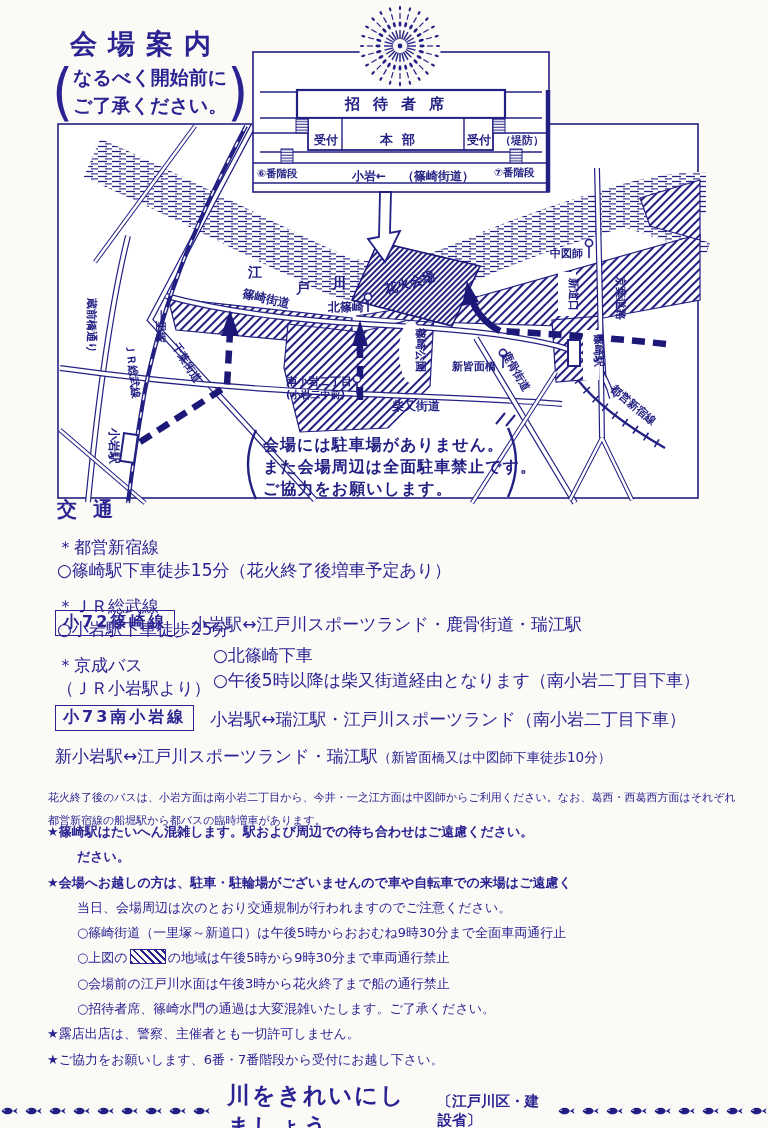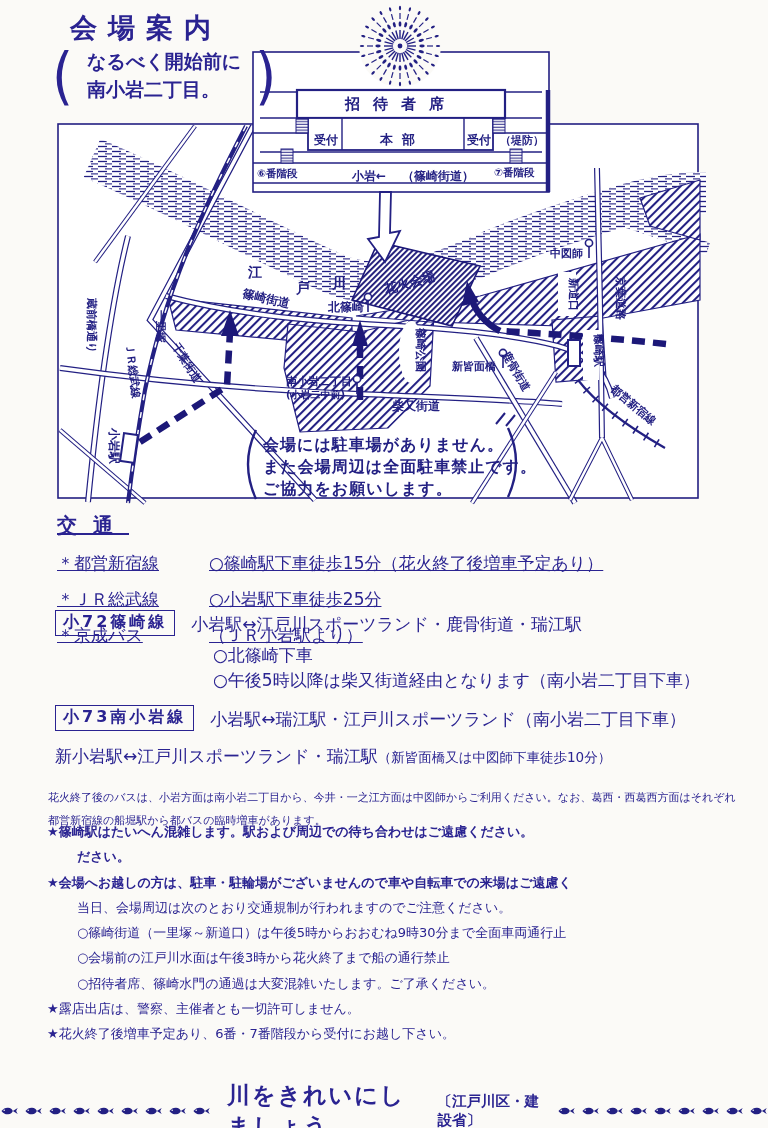--- a/index.html
+++ b/index.html
@@ -1,40 +1,40 @@
 <!DOCTYPE html>
 <html><head>
 <meta charset="utf-8">
 <style>
   html,body{margin:0;padding:0;background:#e9e9e6;}
   .page{position:relative;width:768px;height:1128px;margin:0 auto;background:#fbfaf7;
         font-family:"DejaVu Sans",sans-serif;color:#2a2391;overflow:hidden;}
   .page *{box-sizing:border-box;}
 
   
-  .hd{position:absolute;left:70px;top:10px;z-index:3;}
+  .hd{position:absolute;left:70px;top:26px;z-index:3;}
   .hd-title{font-size:27px;font-weight:bold;letter-spacing:11px;color:#2a2391;}
   .hd-note{display:flex;align-items:center;margin-top:2px;margin-left:-18px;}
   .paren{font-size:54px;font-weight:400;line-height:1;transform:scaleY(1.15);color:#2a2391;}
-  .hd-note-lines{font-size:19px;line-height:1.45;font-weight:600;margin:0 14px;}
+  .hd-note-lines{font-size:19px;line-height:1.45;font-weight:600;margin:0 0;}
 
   
   .map-svg{position:absolute;left:0;top:0;width:768px;height:512px;z-index:1;}
   .map-svg text{fill:#232083;font-family:"DejaVu Sans",sans-serif;font-weight:600;}
   .rc{stroke:#232083;stroke-width:6;fill:none;}
   .rf{stroke:#ffffff;stroke-width:3.6;fill:none;}
   .rc-thin{stroke:#232083;stroke-width:4.5;fill:none;}
   .rf-thin{stroke:#ffffff;stroke-width:2.5;fill:none;}
   .dashroute{stroke:#1c1878;stroke-width:6.5;fill:none;stroke-dasharray:13 8;}
   .zone{fill:url(#hatch);stroke:#232083;stroke-width:1.2;}
 
   
-  .transport{position:absolute;left:57px;top:512px;width:670px;z-index:2;text-decoration:underline;}
+  .transport{position:absolute;left:57px;top:496px;width:670px;z-index:2;}
   .t-head{font-size:20px;font-weight:bold;letter-spacing:16px;}
-  .t-row{display:flex;margin-top:13px;font-size:17px;font-weight:500;}
+  .t-row{display:flex;margin-top:13px;font-size:17px;font-weight:500;flex-direction:column;}
   .t-line{width:152px;flex:none;}
   .bus{position:absolute;left:55px;top:610px;width:706px;z-index:2;font-size:17px;}
   .b-row{display:flex;align-items:flex-start;}
   .badge{border:1.6px solid #2a2391;padding:1px 7px 2px;font-size:16px;letter-spacing:3px;
          white-space:nowrap;margin-right:16px;font-weight:600;}
   .b-route{padding-top:3px;font-weight:500;}
   .b-route-small{font-size:13.5px;font-weight:500;}
   .b-notes{margin-left:158px;margin-top:7px;line-height:24.5px;font-weight:500;}
   .mt12{margin-top:13px;align-items:flex-end;} .mt10{margin-top:11px;}
   .after-note{position:absolute;left:48px;top:786px;width:692px;z-index:2;margin:0;
@@ -352,21 +352,21 @@
         <ellipse cx="36.705181398984585" cy="-9.83512371389582" rx="1.1" ry="2.2" fill="#232083" transform="rotate(434.99999999999994 36.705181398984585 -9.83512371389582)"></ellipse>
       </g>
   </svg>
 
   <header class="hd">
     <div class="hd-title">会場案内</div>
     <div class="hd-note">
       <span class="paren">(</span>
       <div class="hd-note-lines">
         <div>なるべく開始前に</div>
-        <div>南小岩二丁目。</div>
+        <div>ご了承ください。</div>
       </div>
       <span class="paren">)</span>
     </div>
   </header>
 
   <section class="transport">
     <div class="t-head">交通</div>
     <div class="t-row">
       <span class="t-line">＊都営新宿線</span>
       <span class="t-detail">○篠崎駅下車徒歩15分（花火終了後増車予定あり）</span>
@@ -400,24 +400,25 @@
   </section>
 
   <p class="after-note">花火終了後のバスは、小岩方面は南小岩二丁目から、今井・一之江方面は中図師からご利用ください。なお、葛西・西葛西方面はそれぞれ都営新宿線の船堀駅から都バスの臨時増車があります。</p>
 
   <section class="notices">
     <div class="n-bold">★篠崎駅はたいへん混雑します。駅および周辺での待ち合わせはご遠慮ください。</div>
     <div class="n-bold indent">ださい。</div>
     <div class="n-bold">★会場へお越しの方は、駐車・駐輪場がございませんので車や自転車での来場はご遠慮く</div>
     <div class="indent">当日、会場周辺は次のとおり交通規制が行われますのでご注意ください。</div>
     <div class="indent">○篠崎街道（一里塚～新道口）は午後5時からおおむね9時30分まで全面車両通行止</div>
+    <div class="indent"><span>○上図の</span><span class="hatch-swatch"></span><span>の地域は午後5時から9時30分まで車両通行禁止</span></div>
     <div class="indent">○会場前の江戸川水面は午後3時から花火終了まで船の通行禁止</div>
     <div class="indent">○招待者席、篠崎水門の通過は大変混雑いたします。ご了承ください。</div>
     <div>★露店出店は、警察、主催者とも一切許可しません。</div>
-    <div>★花火終了後増車予定あり、6番・7番階段から受付にお越し下さい。</div>
+    <div>★ご協力をお願いします、6番・7番階段から受付にお越し下さい。</div>
   </section>
 
   <footer class="footer">
     <div class="fish-row">
         <svg viewBox="0 0 20 10" class="fish">
           <use href="#fish"></use>
         </svg>
         <svg viewBox="0 0 20 10" class="fish">
           <use href="#fish"></use>
         </svg>

